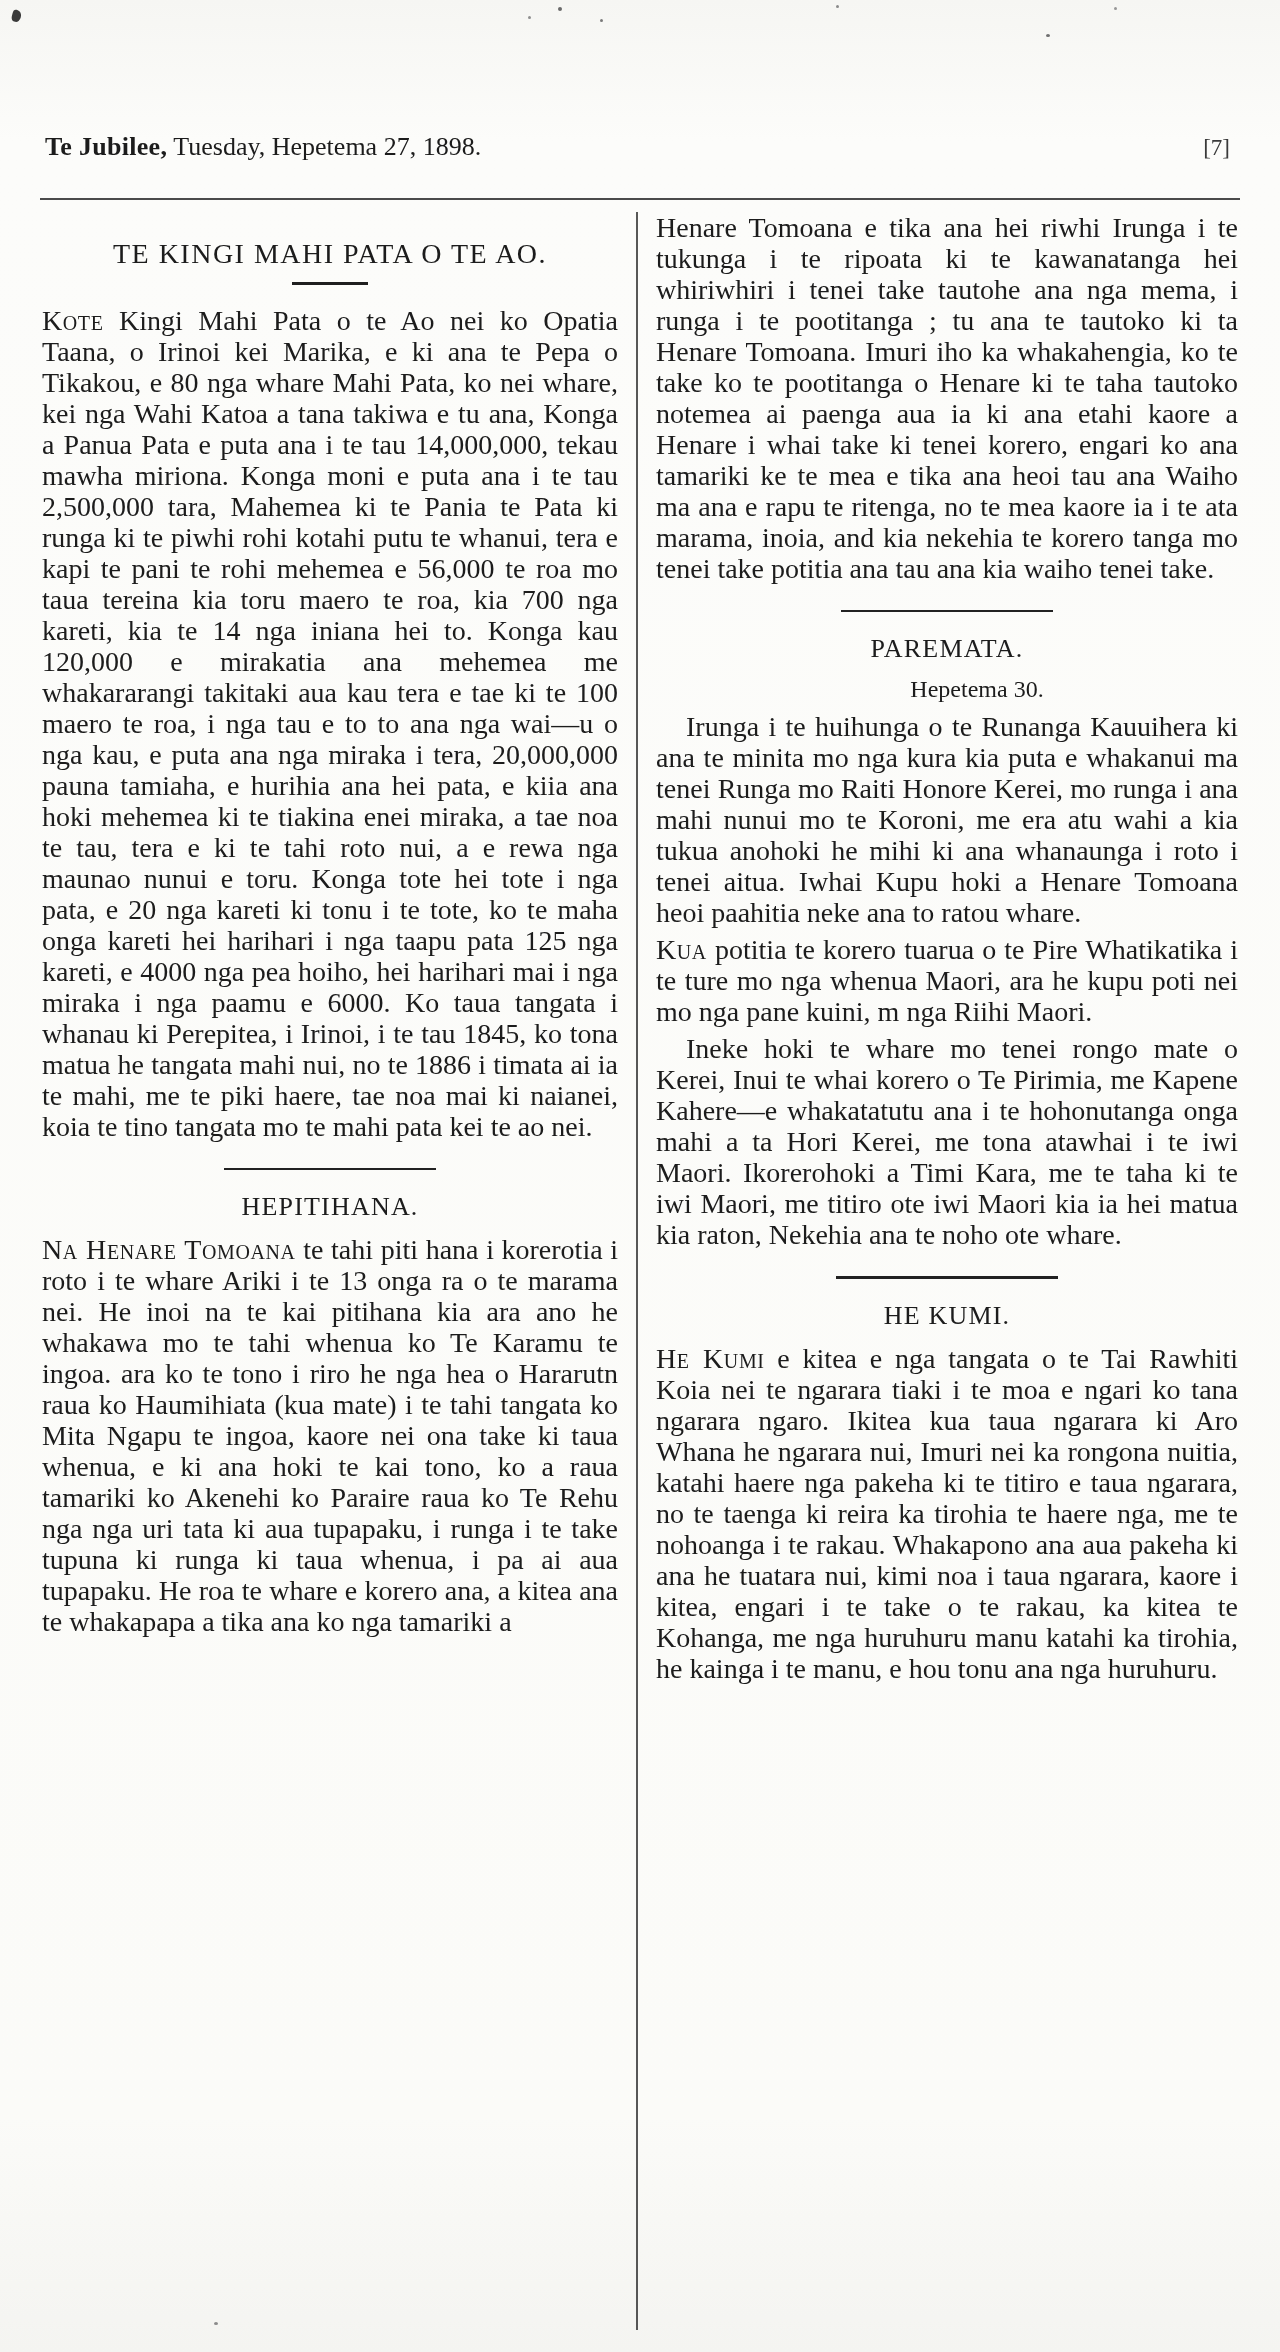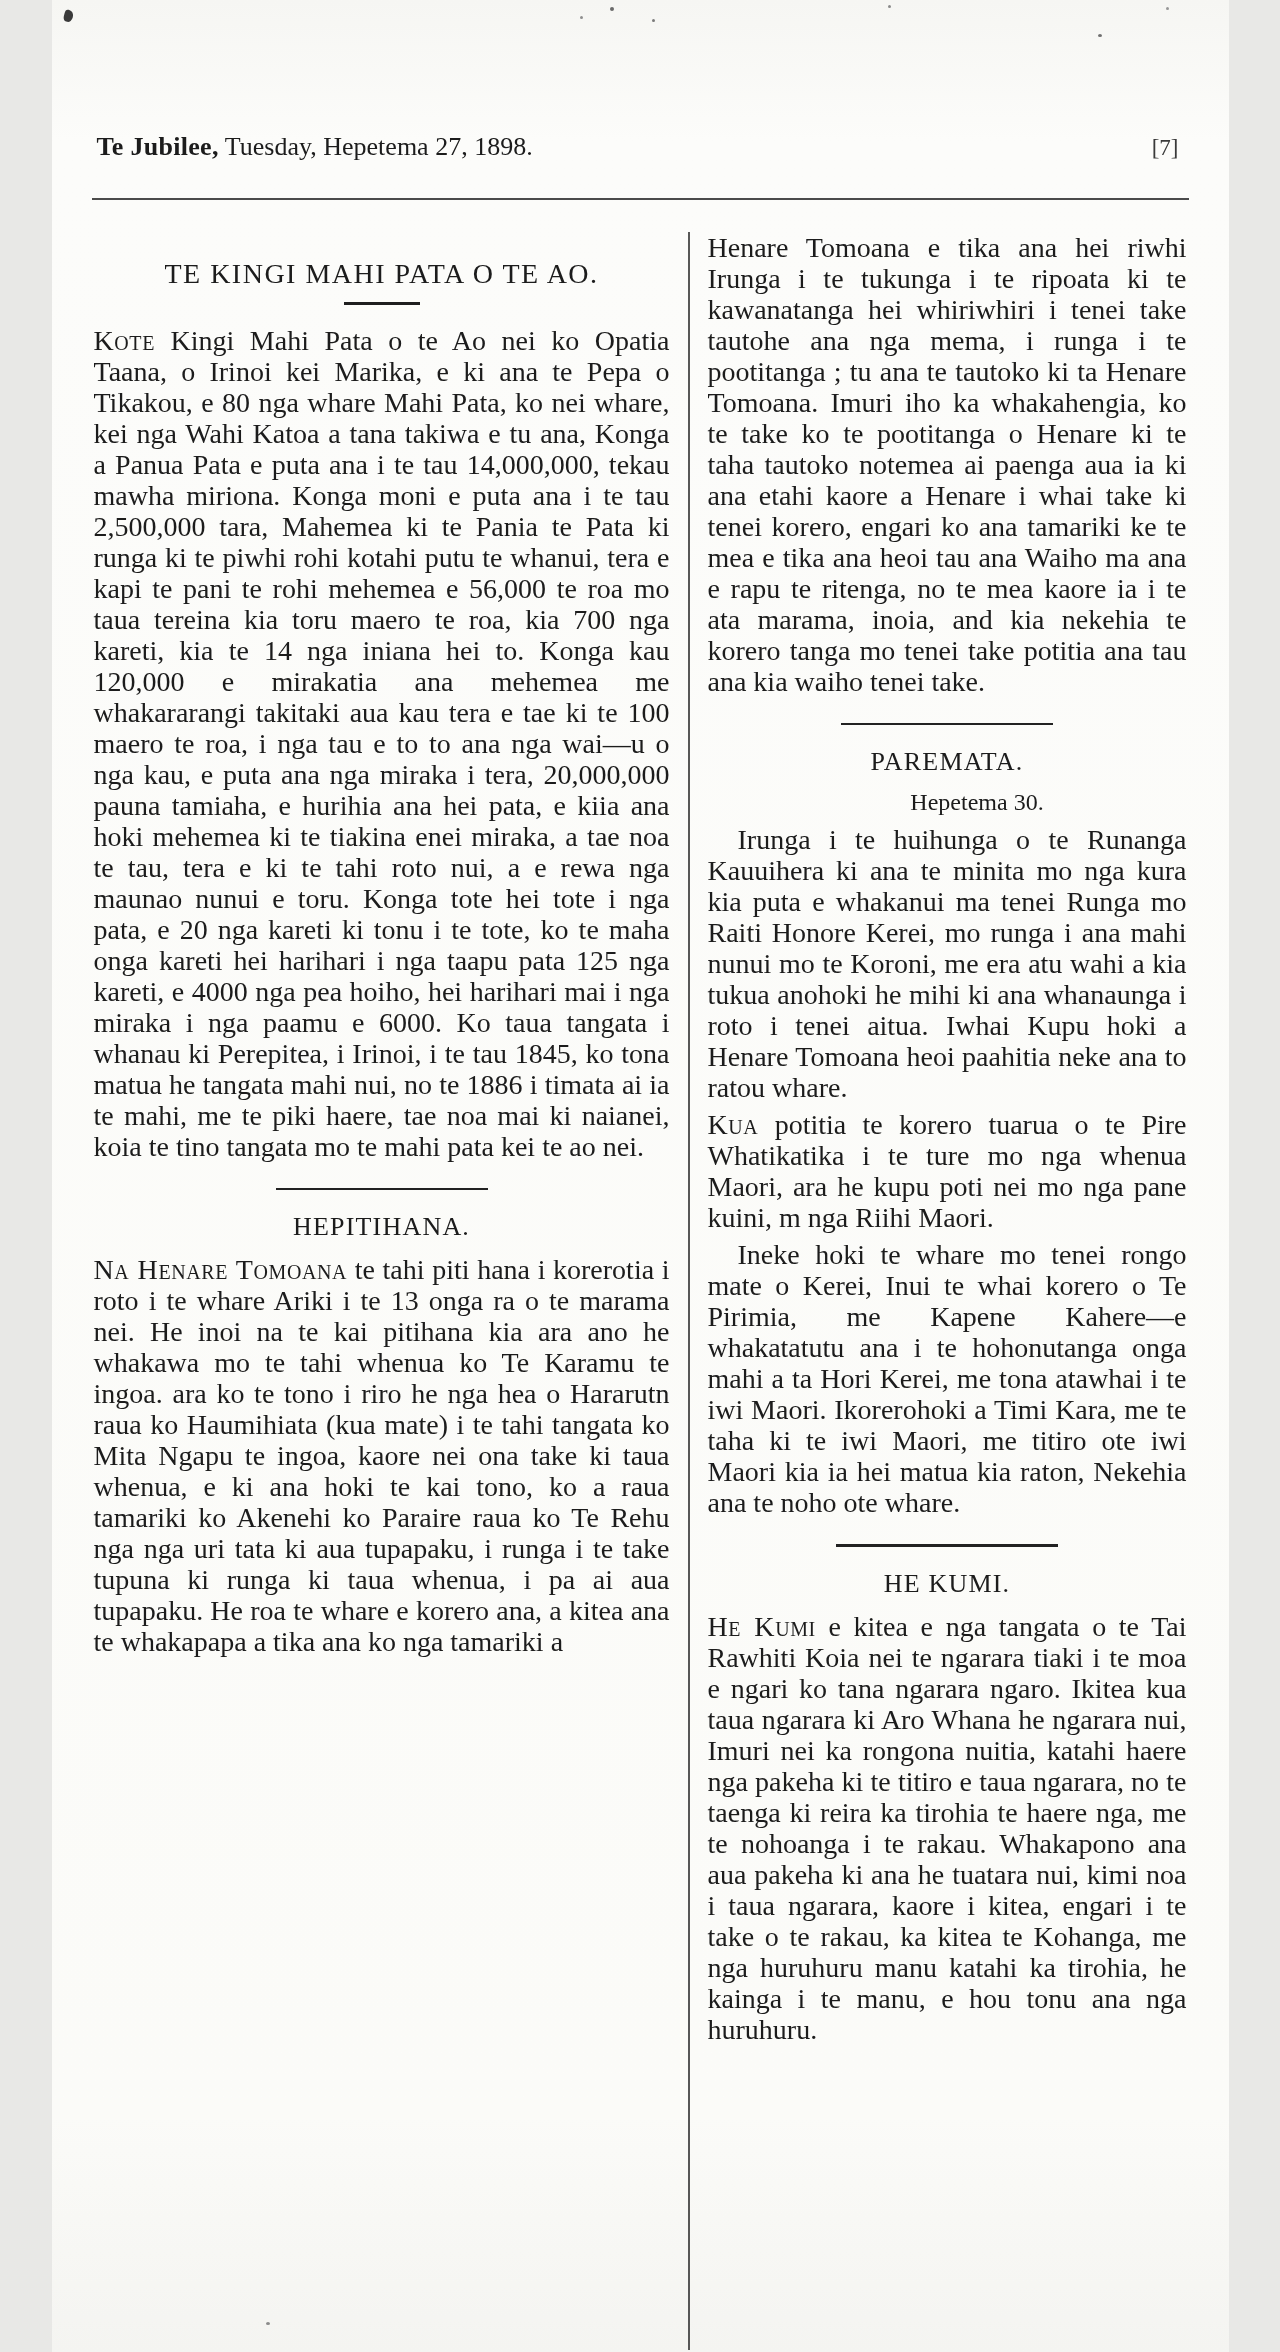--- a/index.html
+++ b/index.html
@@ -1,18 +1,18 @@
 <!DOCTYPE html>
 <html><head>
 <meta charset="utf-8">
 <style>
   html,body{margin:0;padding:0;background:#e8e8e6;}
   .page{
     position:relative;
-    width:1177px;height:2352px;
+    width:1280px;height:2352px;
     margin:0 auto;
     background:linear-gradient(180deg,#f6f6f3 0%,#fcfcfa 6%,#fbfbf8 90%,#f4f4f1 100%);
     font-family:"Liberation Serif","DejaVu Serif",serif;
     color:#1c1c1c;
     overflow:hidden;
   }
   
   .masthead{
     position:absolute;top:132px;left:45px;right:50px;
     display:flex;align-items:baseline;
@@ -21,21 +21,21 @@
   .masthead .h-left{flex:1;text-align:left;}
   .masthead .h-left .bold{font-weight:bold;letter-spacing:.3px;}
   .masthead .h-center{flex:0 0 auto;font-size:23px;color:#3a3a3a;}
   .masthead .h-right{flex:1;text-align:right;letter-spacing:.3px;}
   .header-rule{
     position:absolute;top:198px;left:40px;right:40px;height:2px;background:#2b2b2b;opacity:.85;
   }
   
   .columns{
     position:absolute;top:212px;left:42px;right:42px;height:2118px;
-    display:flex;align-items:stretch;margin-top:20px;
+    display:flex;align-items:stretch;
   }
   .col{min-width:0;}
   .col-left{flex:0 0 576px;}
   .col-divider{flex:0 0 2px;background:#2e2e2e;opacity:.8;margin:0 18px;}
   .col-right{flex:1;}
   
   .art-title{
     margin:26px 0 0;font-size:28px;font-weight:normal;
     text-align:center;letter-spacing:1.5px;
   }

